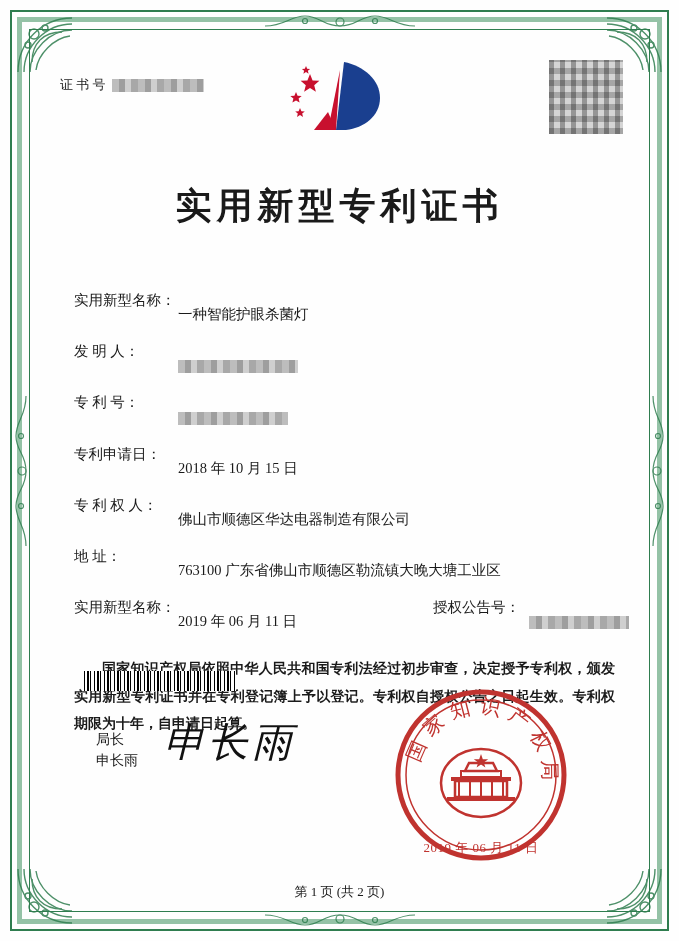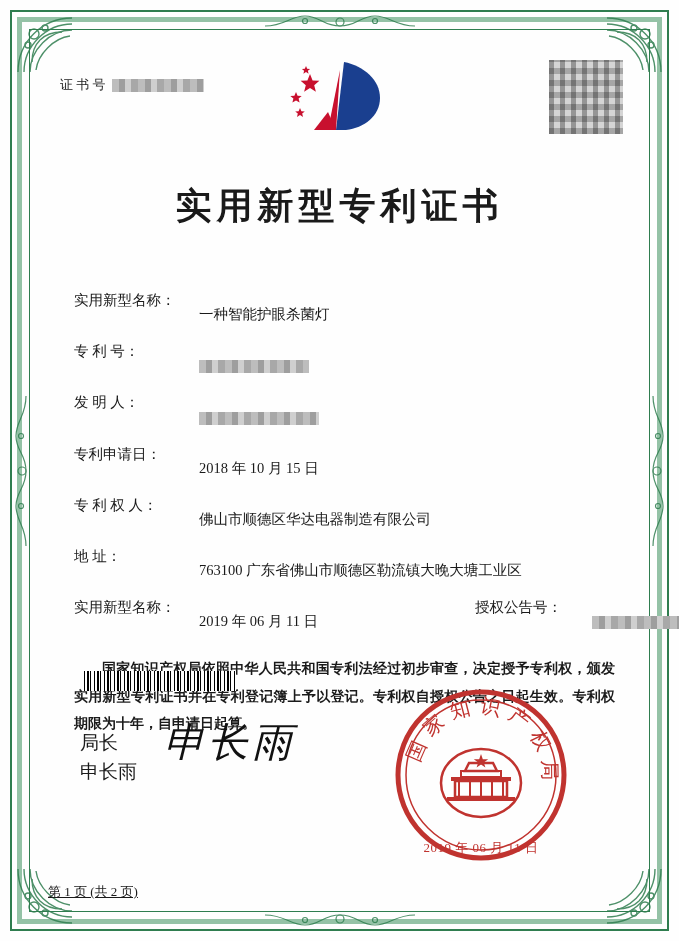--- a/index.html
+++ b/index.html
@@ -147,21 +147,20 @@
     margin-top: 44px;
     padding-left: 26px;
     padding-right: 10px;
     font-size: 14.5px;
   }
   .field-row {
     display: flex;
     align-items: center;
     min-height: 34px;
     line-height: 1.6;
-    gap: 21px;
   }
   .field-label {
     width: 104px;
     flex: 0 0 104px;
     letter-spacing: 0px;
     white-space: nowrap;
   }
   .field-value {
     flex: 1;
     white-space: nowrap;
@@ -201,23 +200,23 @@
     width: 152px;
     height: 20px;
     background:
       repeating-linear-gradient(90deg,
         #000 0 1px, #fff 1px 3px,
         #000 3px 5px, #fff 5px 6px,
         #000 6px 7px, #fff 7px 10px);
   }
   .signature-block {
     position: absolute;
-    left: 32px;
+    left: 48px;
     top: 66px;
-    font-size: 19px;
+    font-size: 14px;
     line-height: 1.5;
   }
   .sig-name {
     position: absolute;
     left: 116px;
     top: 52px;
     font-family: "Liberation Serif", "DejaVu Serif", serif;
     font-size: 40px;
     font-style: italic;
     letter-spacing: 4px;
@@ -241,23 +240,22 @@
     font-size: 13px;
     color: #c0332f;
     letter-spacing: 0.5px;
   }
 
   .page-num {
     position: absolute;
     left: 0;
     right: 0;
     bottom: -6px;
-    text-align: left;
+    text-align: center;
     font-size: 13px;
-    text-decoration: underline;
   }
 </style>
 </head>
 <body>
 
 <div class="page">
 
   <div class="border-outer"></div>
   <div class="border-mid"></div>
   <div class="border-inner"></div>
@@ -375,30 +373,30 @@
     <div class="doc-title">实用新型专利证书</div>
 
     <div class="fields">
 
       <div class="field-row">
         <span class="field-label">实用新型名称：</span>
         <span class="field-value">一种智能护眼杀菌灯</span>
       </div>
 
       <div class="field-row">
+        <span class="field-label">发  明  人：</span>
+        <span class="field-value">
+          <span class="redact w2"></span>
+        </span>
+      </div>
+
+      <div class="field-row">
         <span class="field-label">专  利  号：</span>
         <span class="field-value">
           <span class="redact w3"></span>
-        </span>
-      </div>
-
-      <div class="field-row">
-        <span class="field-label">发  明  人：</span>
-        <span class="field-value">
-          <span class="redact w2"></span>
         </span>
       </div>
 
       <div class="field-row">
         <span class="field-label">专利申请日：</span>
         <span class="field-value">2018 年 10 月 15 日</span>
       </div>
 
       <div class="field-row">
         <span class="field-label">专 利 权 人：</span>

